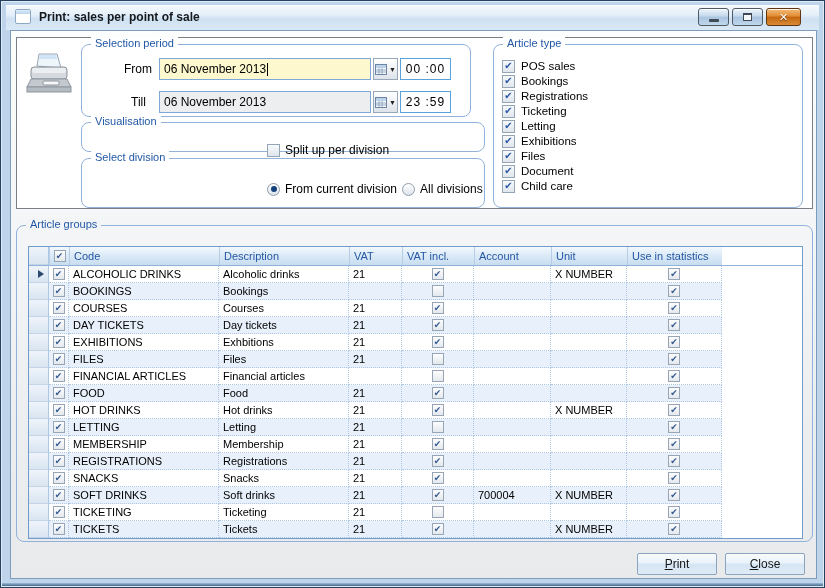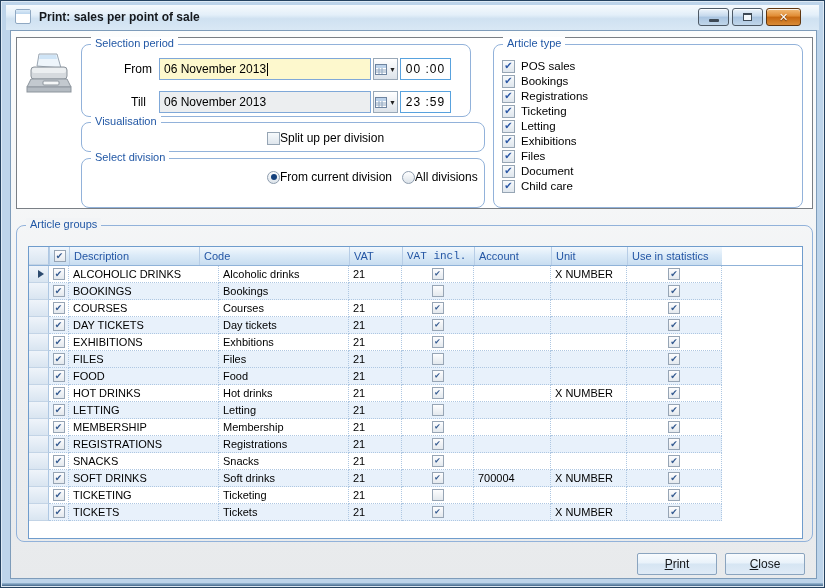--- a/index.html
+++ b/index.html
@@ -54,21 +54,21 @@
   
   .gb-visual{left:64px;top:84px;width:404px;height:30px;}
   .gb-division{left:64px;top:120px;width:404px;height:50px;}
   .checkbox{width:13px;height:13px;border:1px solid #96a5b4;background:linear-gradient(#f7fafc,#dfe6ed);
     display:inline-flex;align-items:center;justify-content:center;flex:none;}
   .checkbox.checked::after{content:"✔";font-size:10px;font-weight:bold;color:#2b57a5;margin-top:-1px;}
   .radio{width:13px;height:13px;border:1px solid #8e9dae;border-radius:50%;background:linear-gradient(#ffffff,#dce3ea);
     display:inline-flex;align-items:center;justify-content:center;flex:none;}
   .radio.selected::after{content:"";width:6px;height:6px;border-radius:50%;background:#14407c;}
   .ctl-label{font-size:12px;color:#000;}
-  .inline-ctl{position:absolute;display:flex;align-items:center;}
+  .inline-ctl{position:absolute;display:flex;align-items:center;gap:5px;margin-top:12px;}
   
   .gb-doctype{left:476px;top:6px;width:310px;height:164px;}
   .dt-item{position:absolute;left:8px;display:flex;align-items:center;gap:6px;height:14px;}
   .dt-item .ctl-label{font-size:11.5px;}
   
   .gb-article{left:5px;top:194px;width:797px;height:317px;}
   .grid{position:absolute;left:11px;top:20px;width:775px;height:293px;border:1px solid #6f9ccc;background:#fff;
     font-size:11px;color:#000;overflow:hidden;}
   .g-head{display:flex;height:19px;background:linear-gradient(#f3f8fd,#dcebf8 45%,#c8ddf0);border-bottom:1px solid #8fb2d8;}
   .g-head .hc{display:flex;align-items:center;padding-left:4px;color:#2456a4;border-left:1px solid #b7cde6;
@@ -85,21 +85,21 @@
   .row-arrow{width:0;height:0;border-left:6px solid #2c4a6e;border-top:4px solid transparent;border-bottom:4px solid transparent;}
   .cb-s{width:12px;height:12px;border:1px solid #97a5b5;background:linear-gradient(#fdfdfe,#e4e9ee);
     display:inline-flex;align-items:center;justify-content:center;flex:none;}
   .cb-s.checked::after{content:"✔";font-size:9px;font-weight:bold;color:#33598f;margin-top:-1px;}
   
   .c-sel{width:20px;flex:none;}
   .c-chk{width:20px;flex:none;}
   .c-code{width:150px;flex:none;}
   .c-desc{width:130px;flex:none;}
   .c-vat{width:53px;flex:none;}
-  .c-vinc{width:72px;flex:none;font-family:Liberation Mono, monospace;}
+  .c-vinc{width:72px;flex:none;}
   .c-acc{width:77px;flex:none;}
   .c-unit{width:76px;flex:none;}
   .c-stat{width:95px;flex:none;}
   
   .btn{position:absolute;width:80px;height:22px;border:1px solid #8aa4bf;border-radius:2px;
     background:linear-gradient(#f8fbfe,#e9f2fa 45%,#d6e5f3 50%,#dfeaf6);
     font-size:12px;color:#14171a;display:flex;align-items:center;justify-content:center;cursor:default;
     font-family:"Liberation Sans","DejaVu Sans",sans-serif;}
   .btn-print{left:626px;top:522px;}
   .btn-close{left:714px;top:522px;}
@@ -233,22 +233,22 @@
     </div>
 
     <div class="groupbox gb-article">
       <span class="gb-label">Article groups</span>
       <div class="grid">
         <div class="g-head" id="grid-head">
           <div class="hc c-sel sel-cell"></div>
           <div class="hc c-chk" style="justify-content:center;padding-left:0;">
             <span class="cb-s checked" id="header-checkbox"></span>
           </div>
-        <div class="hc c-desc">Description</div>
-            <div class="hc c-code">Code</div>
+        <div class="hc c-code">Code</div>
+            <div class="hc c-desc">Description</div>
             <div class="hc c-vat">VAT</div>
             <div class="hc c-vinc">VAT incl.</div>
             <div class="hc c-acc">Account</div>
             <div class="hc c-unit">Unit</div>
             <div class="hc c-stat">Use in statistics</div>
             <div class="hc filler" style="border-left: none;"></div>
           </div>
         <div id="grid-body">
             <div class="g-row">
               <div class="cell c-sel sel-cell">
@@ -353,20 +353,38 @@
               <div class="cell center c-vinc">
                 <span class="cb-s"></span>
               </div>
               <div class="cell c-acc"></div>
               <div class="cell c-unit"></div>
               <div class="cell center c-stat">
                 <span class="cb-s checked"></span>
               </div>
               <div class="cell filler"></div>
             </div>
+            <div class="g-row">
+              <div class="cell c-sel sel-cell"></div>
+              <div class="cell center c-chk">
+                <span class="cb-s checked"></span>
+              </div>
+              <div class="cell c-code">FINANCIAL ARTICLES</div>
+              <div class="cell c-desc">Financial articles</div>
+              <div class="cell c-vat"></div>
+              <div class="cell center c-vinc">
+                <span class="cb-s"></span>
+              </div>
+              <div class="cell c-acc"></div>
+              <div class="cell c-unit"></div>
+              <div class="cell center c-stat">
+                <span class="cb-s checked"></span>
+              </div>
+              <div class="cell filler"></div>
+            </div>
             <div class="g-row alt">
               <div class="cell c-sel sel-cell"></div>
               <div class="cell center c-chk">
                 <span class="cb-s checked"></span>
               </div>
               <div class="cell c-code">FOOD</div>
               <div class="cell c-desc">Food</div>
               <div class="cell c-vat">21</div>
               <div class="cell center c-vinc">
                 <span class="cb-s checked"></span>

